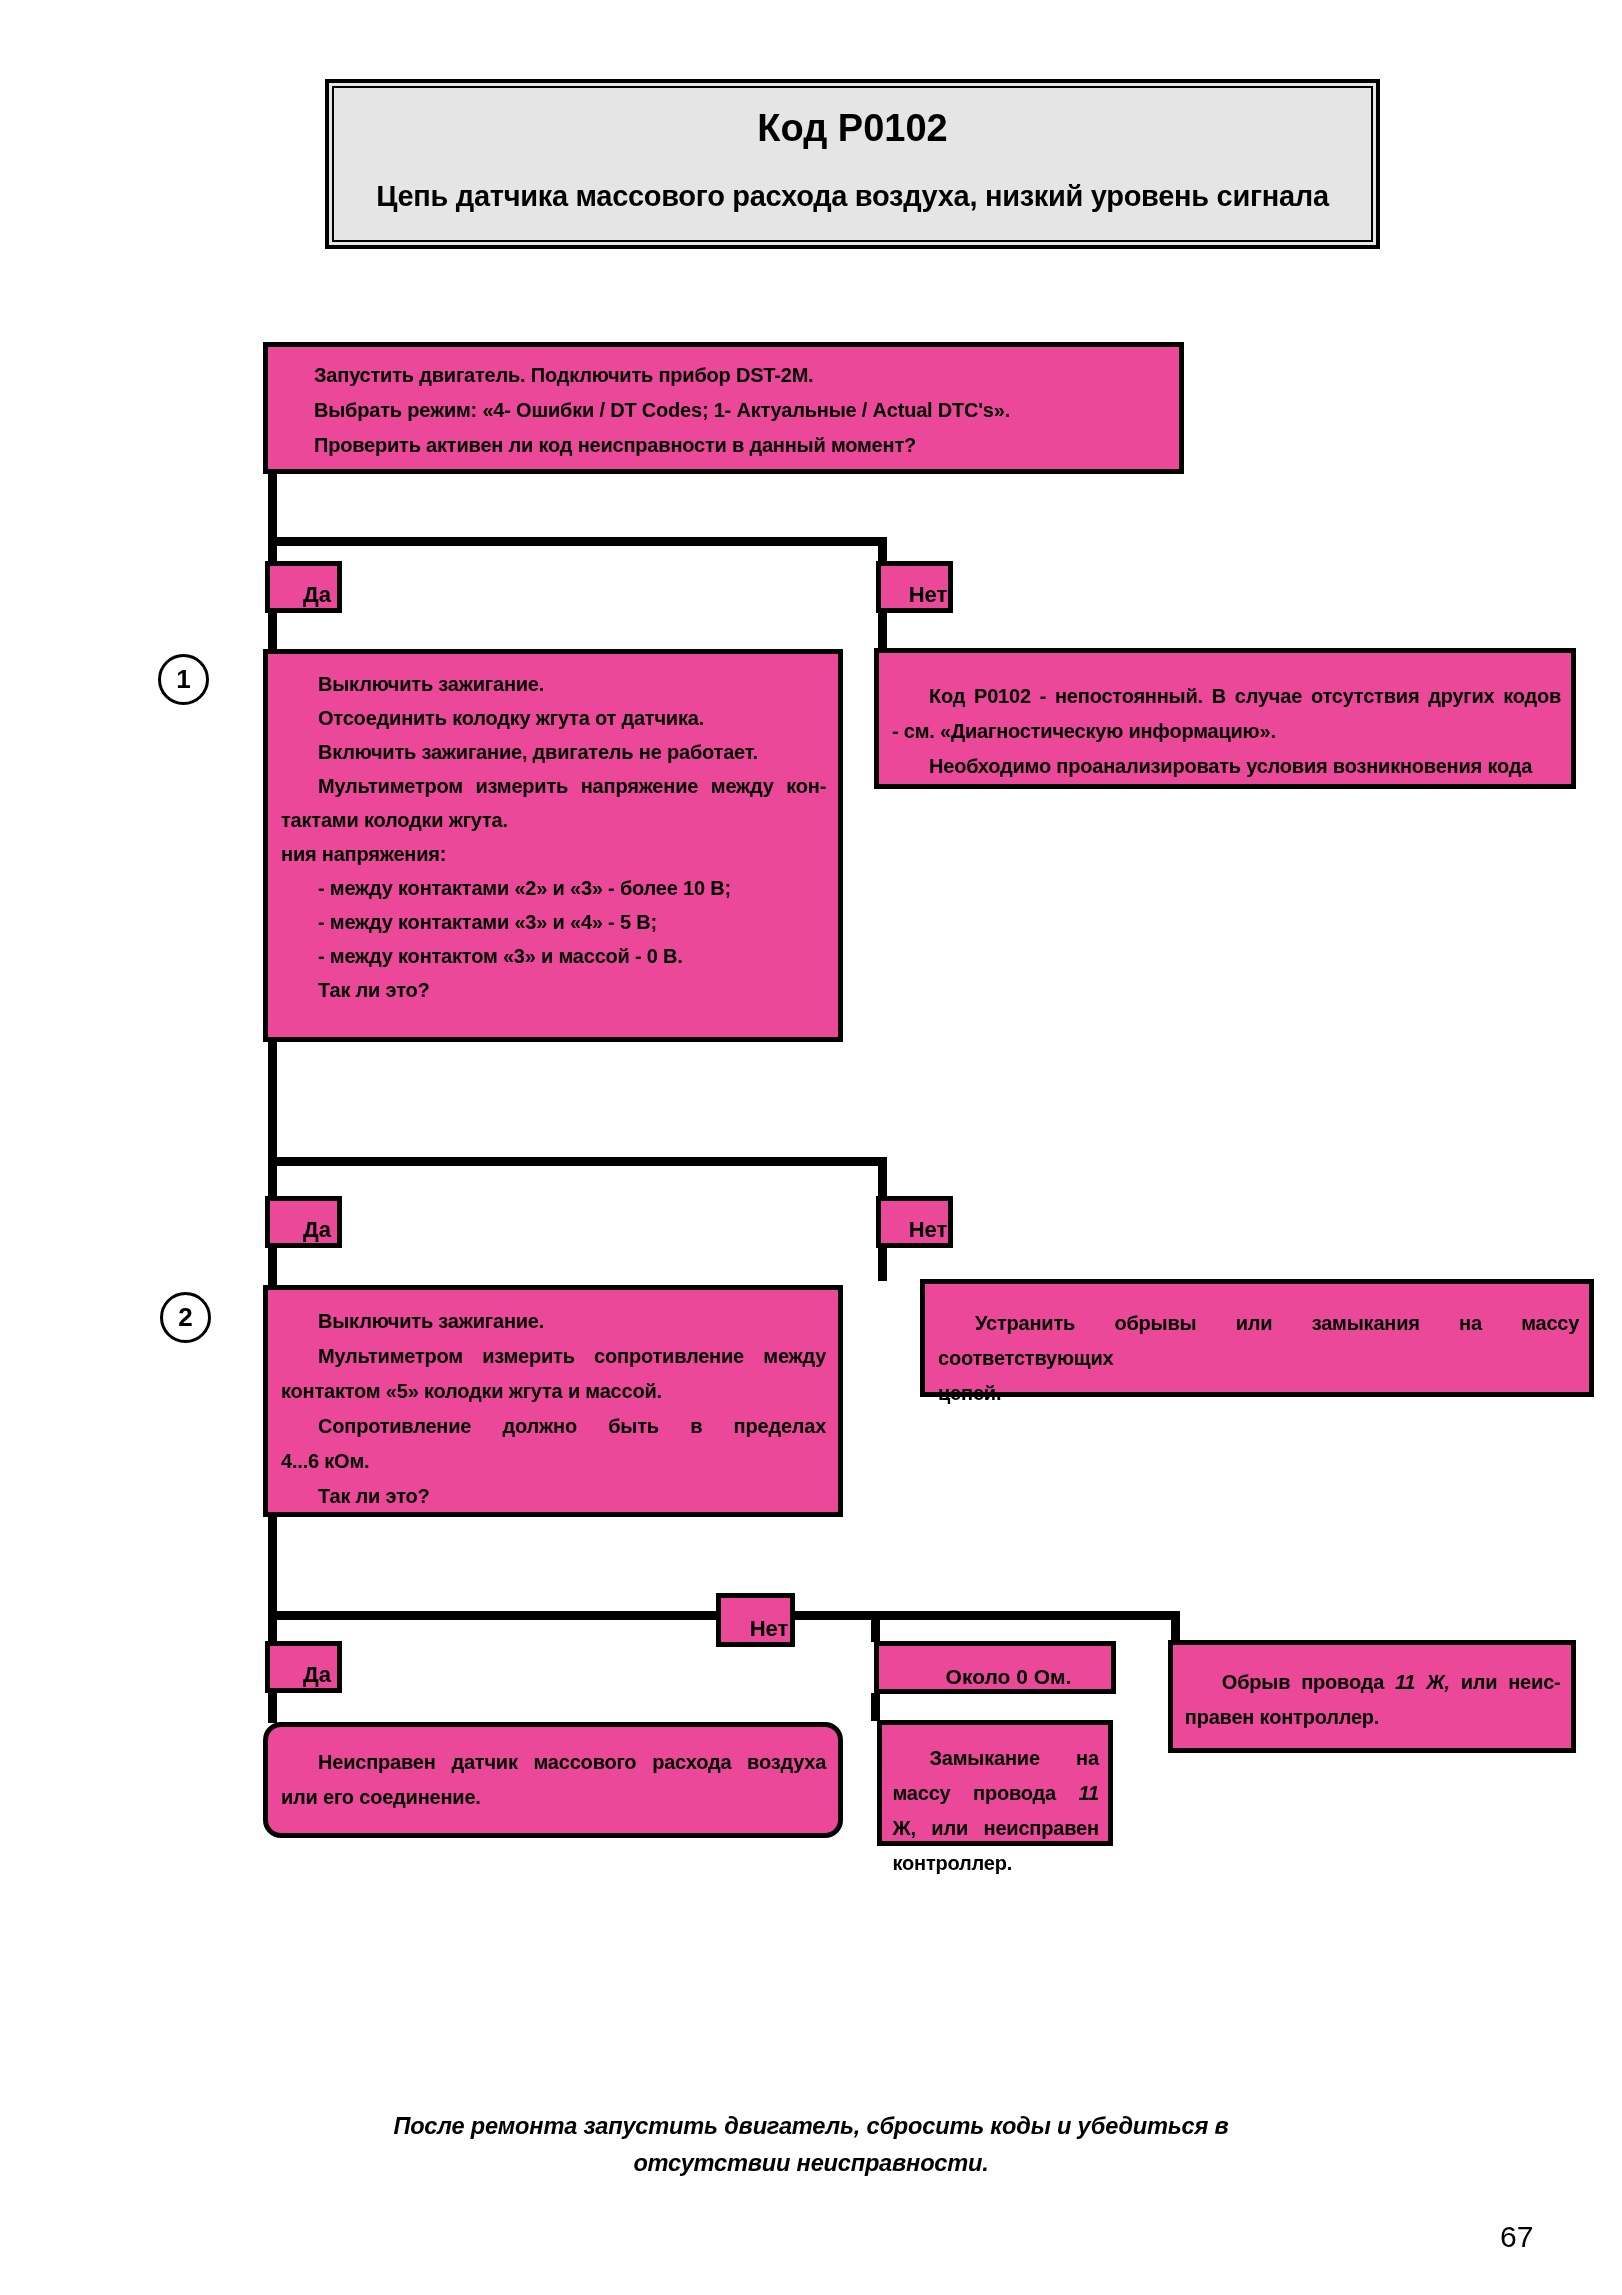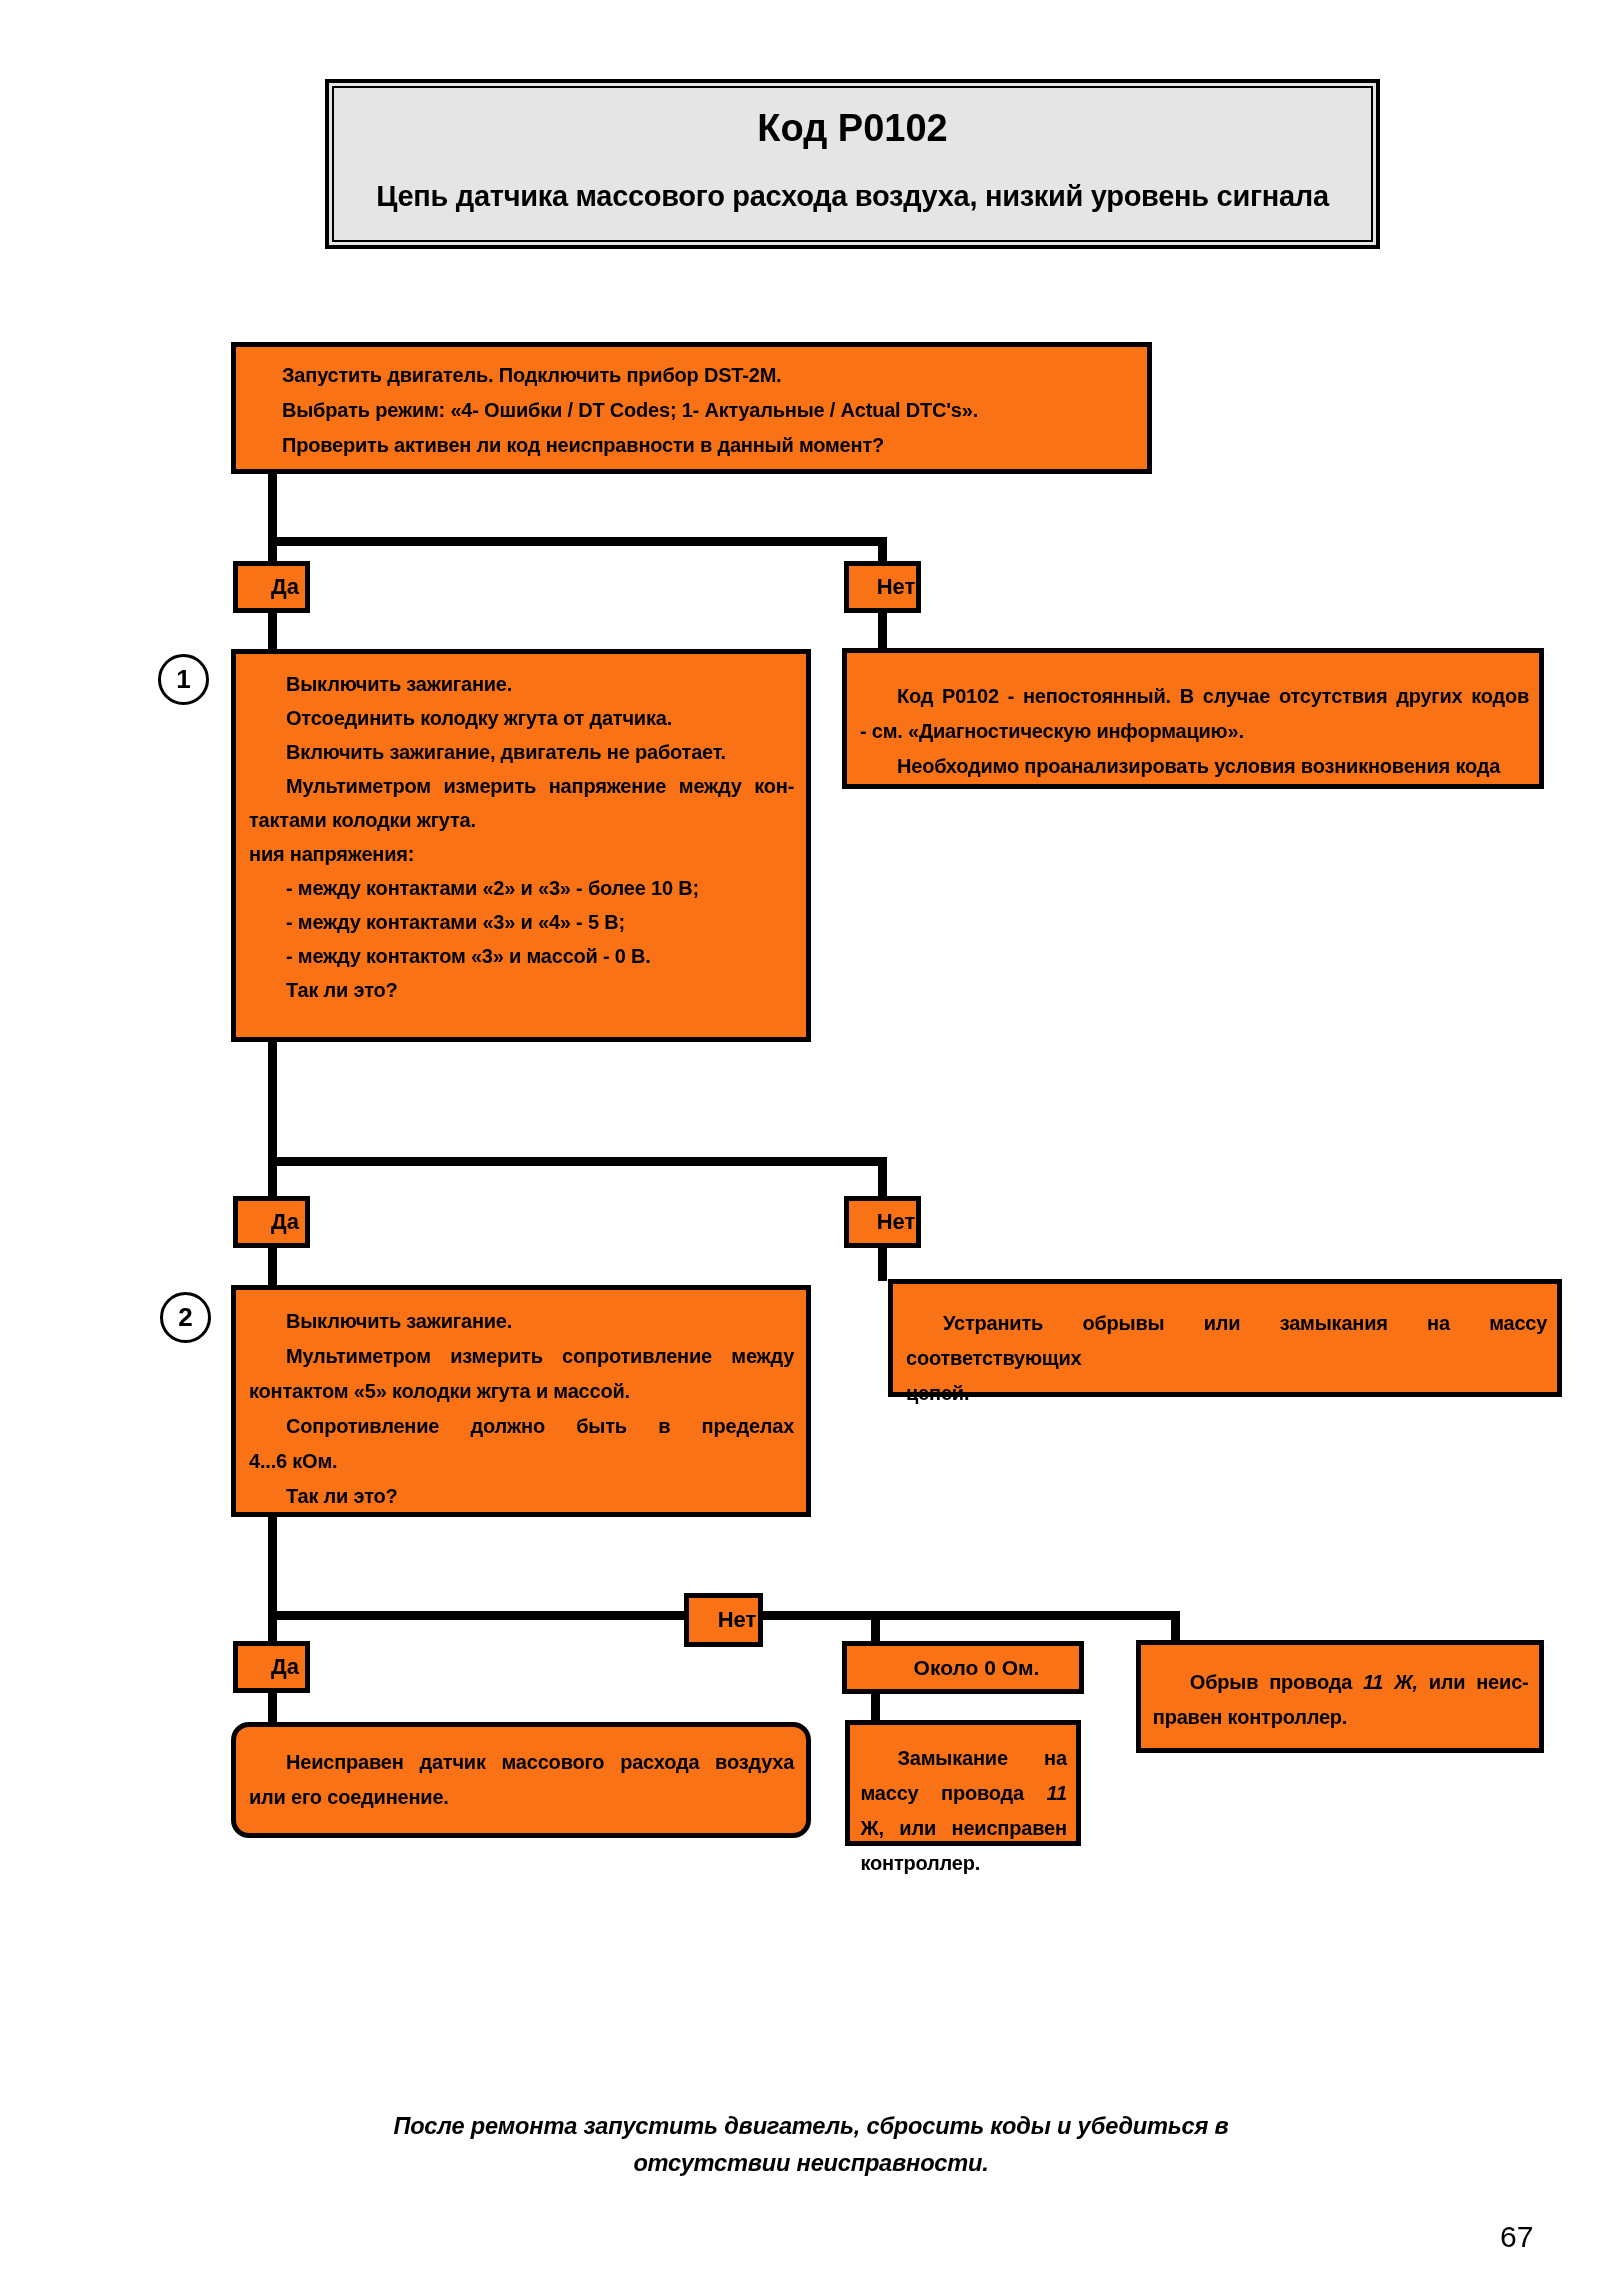--- a/index.html
+++ b/index.html
@@ -1,23 +1,23 @@
 <!DOCTYPE html>
 <html style="font-size:10.5px"><head>
 <meta charset="utf-8">
 <style>
   html,body{margin:0;padding:0;background:#9a9a9a;}
   #page{position:relative;width:1622px;height:2295px;background:#ffffff;
         font-family:"Liberation Sans",sans-serif;color:#000;overflow:hidden;}
-  .box{position:absolute;border:5.2px solid #000;background:#f97316;box-sizing:border-box;z-index:2;}
+  .box{position:absolute;border:5.2px solid #000;background:#ec4899;box-sizing:border-box;z-index:2;margin-left:32px;}
   .v,.h{position:absolute;background:#000;z-index:1;}
   .ln{font-weight:bold;font-size:20px;letter-spacing:-0.2px;}
   .ind{text-indent:37px;}
   .just{text-align:justify;text-align-last:justify;}
-  .lbl{display:flex;align-items:center;justify-content:center;font-weight:bold;padding-left:27px;}
+  .lbl{display:flex;align-items:flex-end;justify-content:center;font-weight:bold;padding-left:27px;}
   .circle{position:absolute;width:51px;height:51px;border:3.9px solid #000;border-radius:50%;
           background:#fff;box-sizing:border-box;display:flex;align-items:center;justify-content:center;
           font-weight:bold;font-size:26px;z-index:2;}
   .titleOuter{position:absolute;left:325px;top:79px;width:1055px;height:170px;
               border:4.6px solid #000;box-sizing:border-box;z-index:2;background:#e5e5e5;}
   .titleInner{position:absolute;inset:3.3px;border:2px solid #000;display:flex;flex-direction:column;align-items:center;}
   .titleCode{font-weight:bold;font-size:38px;margin-top:18.3px;}
   .titleSub{font-weight:bold;font-size:29px;margin-top:30px;letter-spacing:-0.3px;}
   .footer{position:absolute;left:0;top:2108px;width:1622px;text-align:center;
           font-style:italic;font-weight:bold;font-size:23.6px;line-height:37px;letter-spacing:-0.2px;}

